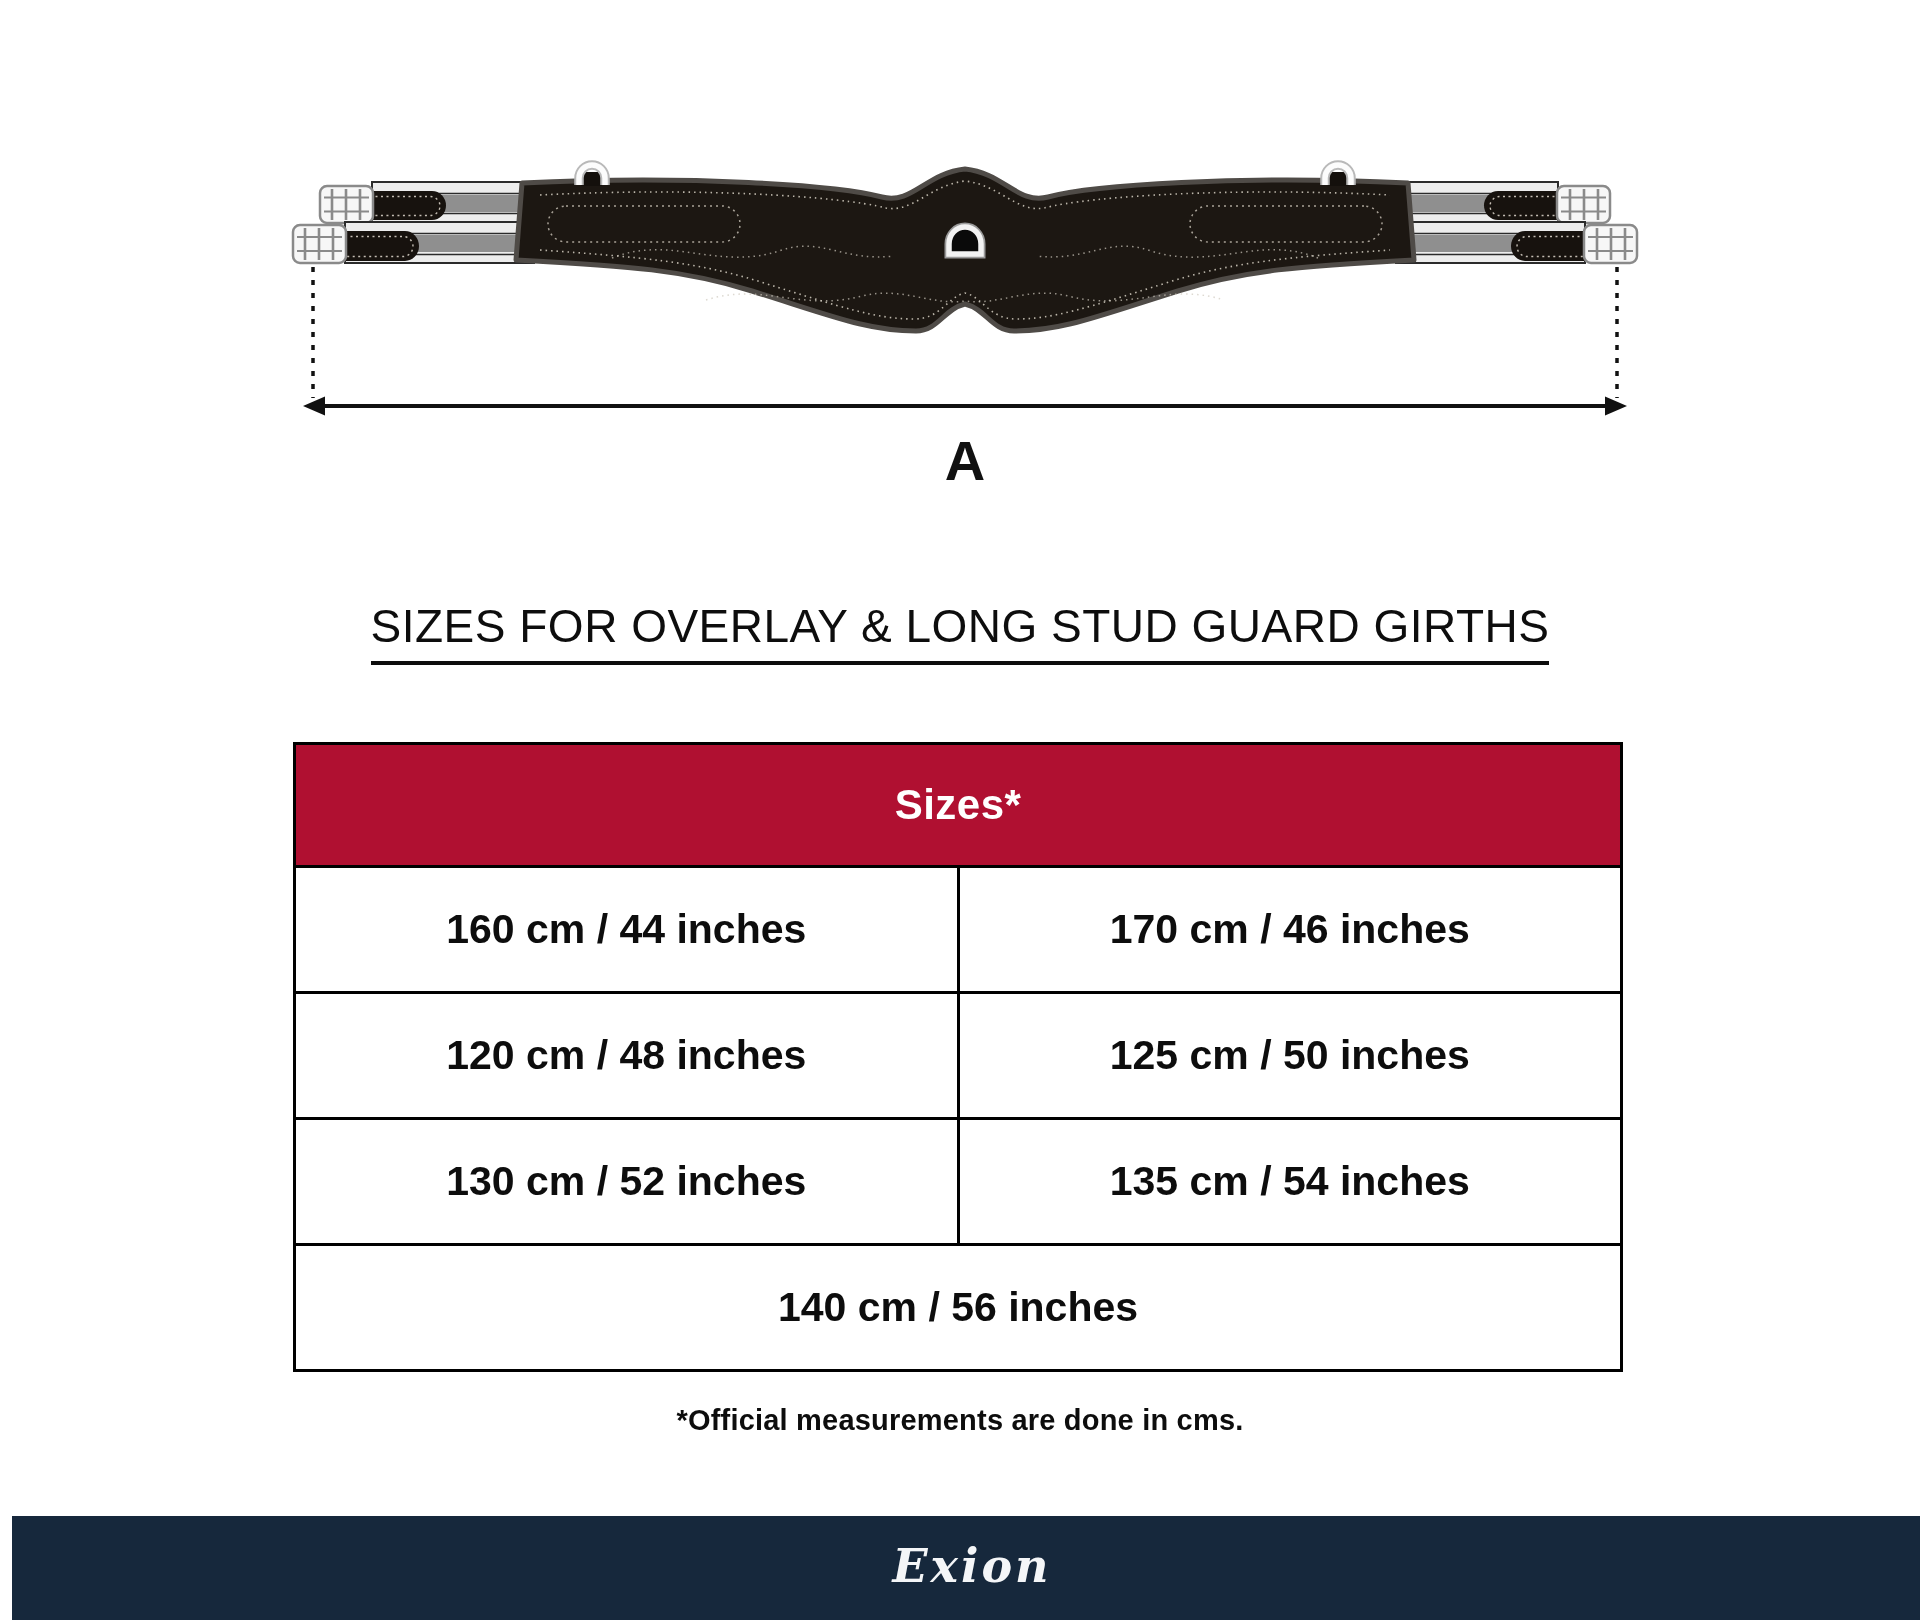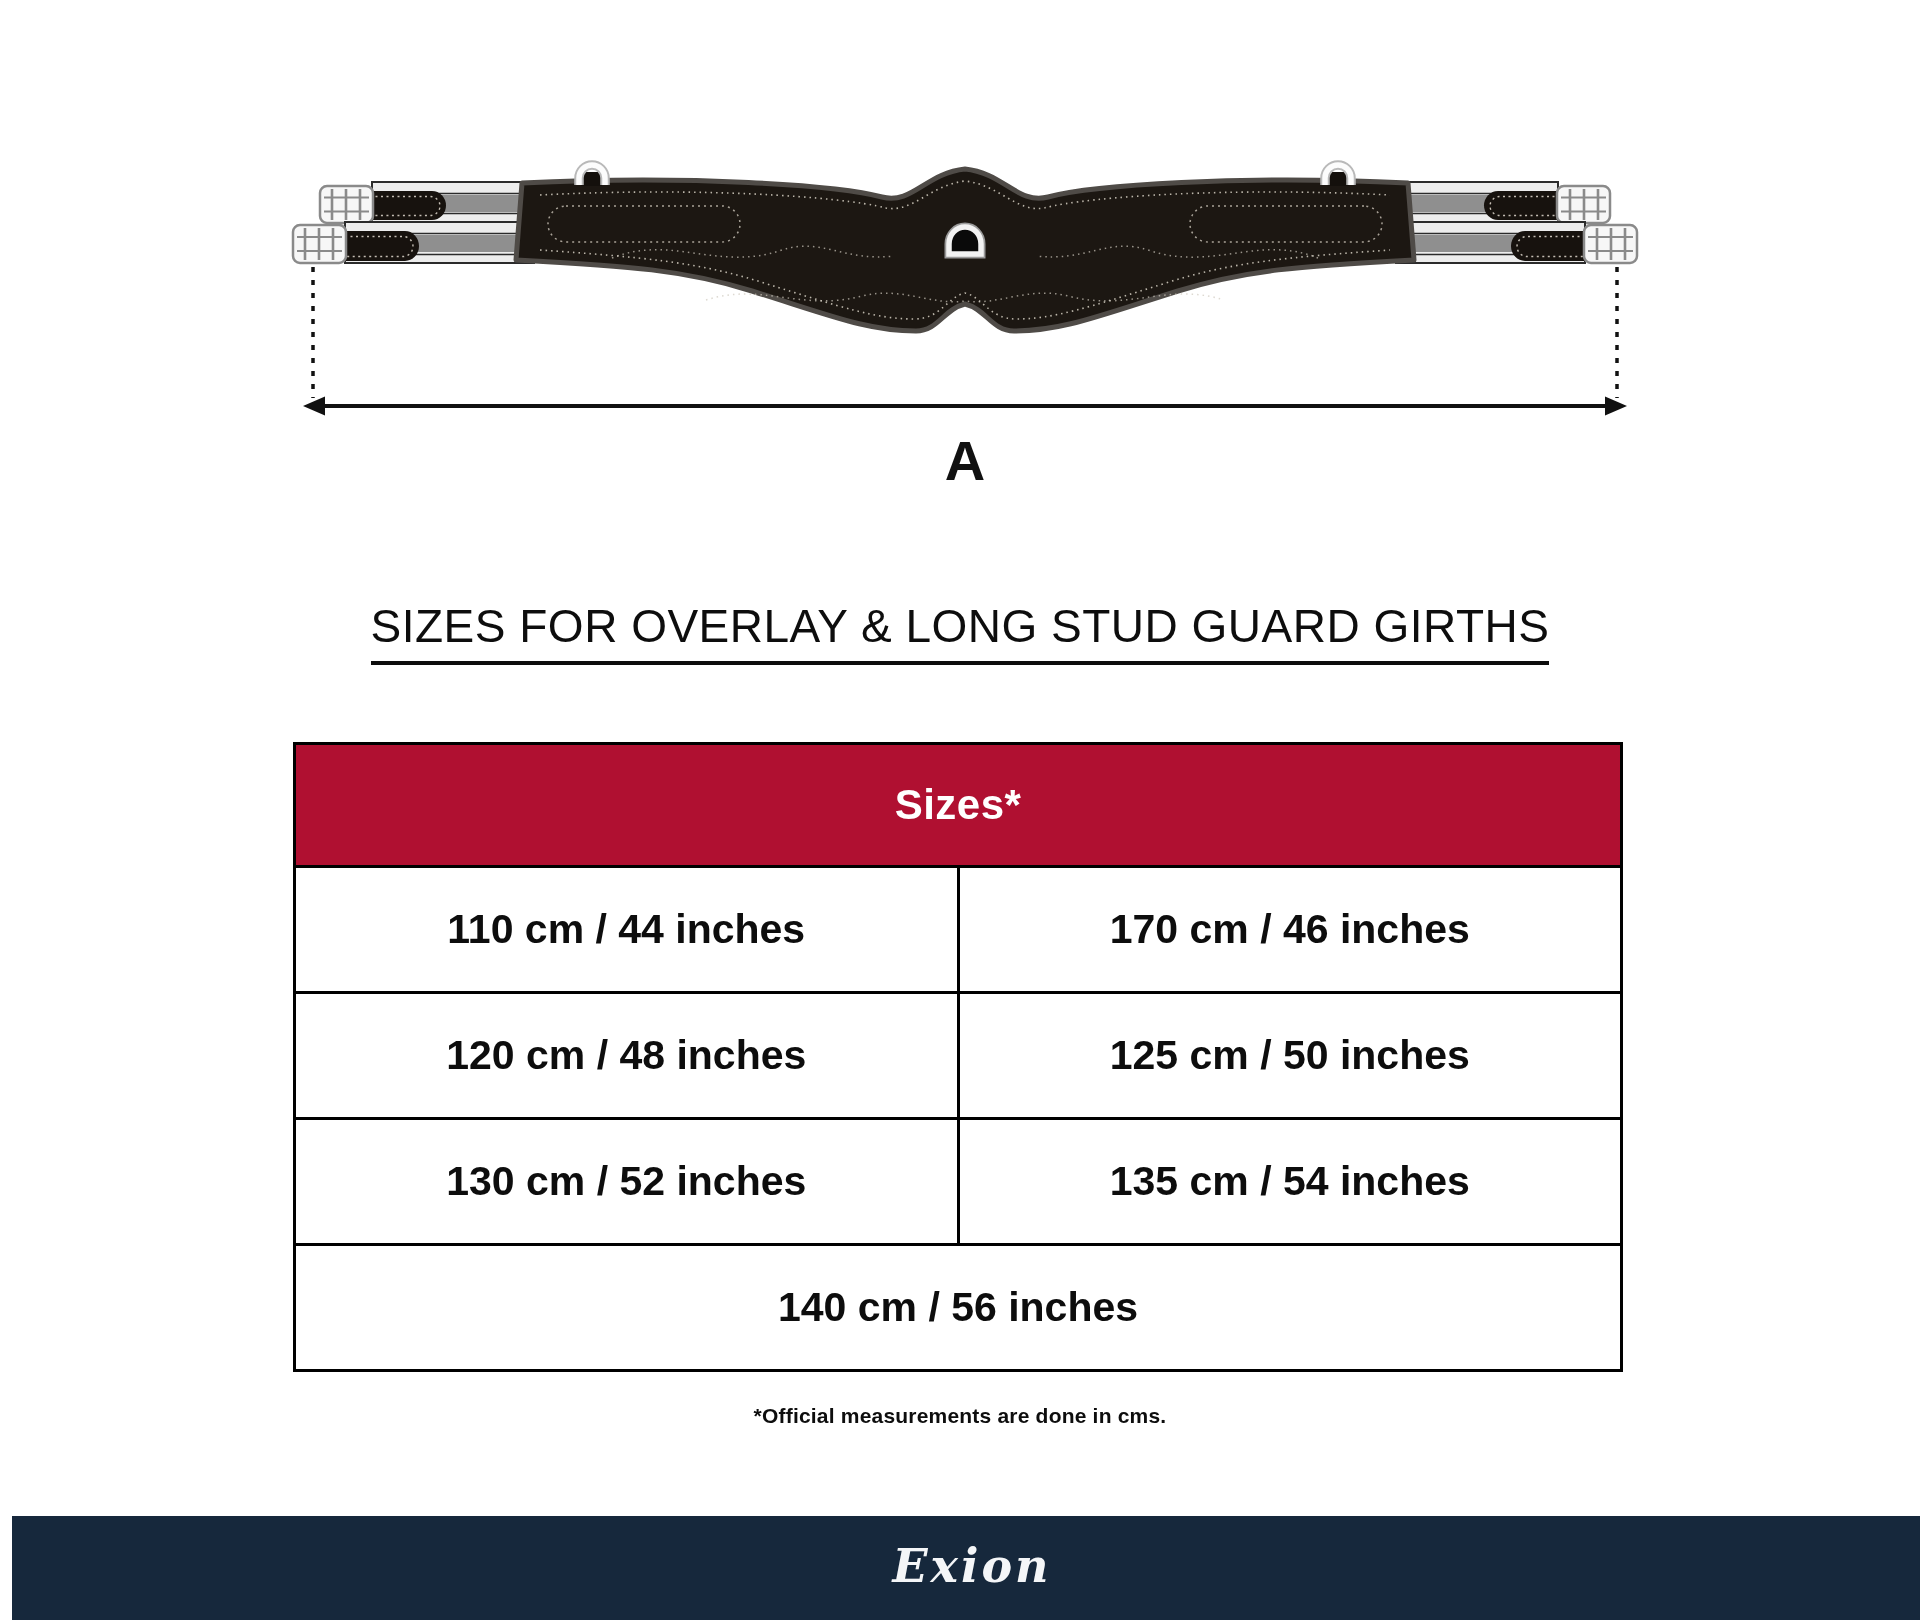--- a/index.html
+++ b/index.html
@@ -28,21 +28,21 @@
   }
   table.size-table th{
     height:120px;background:#b01031;color:#ffffff;font-size:42px;letter-spacing:0.5px;
   }
   table.size-table td{height:123px;font-size:41px;letter-spacing:0px;}
   td.span-row{height:125px;}
 
   
   .footnote{
     position:absolute;top:1404px;left:0;width:1920px;text-align:center;
-    font-size:21px;font-weight:bold;color:#0d0d0d;letter-spacing:0.2px;
+    font-size:29px;font-weight:bold;color:#0d0d0d;letter-spacing:0.2px;
   }
 
   
   .footer{
     position:absolute;top:1516px;left:12px;width:1920px;height:104px;background:#16283c;
   }
   .brand{
     width:100%;height:104px;line-height:100px;text-align:center;
     font-family:"DejaVu Serif", serif;font-style:italic;font-weight:bold;
     color:#f4f6f8;font-size:46px;letter-spacing:3px;
@@ -159,21 +159,21 @@
     <span class="heading">SIZES FOR OVERLAY &amp; LONG STUD GUARD GIRTHS</span>
   </div>
 
   <div class="size-table-wrap">
     <table class="size-table">
       <tbody>
           <tr>
         <th colspan="2">Sizes*</th>
       </tr>
       <tr>
-        <td>110 cm / 44 inches</td>
+        <td>160 cm / 44 inches</td>
         <td>170 cm / 46 inches</td>
       </tr>
       <tr>
         <td>120 cm / 48 inches</td>
         <td>125 cm / 50 inches</td>
       </tr>
       <tr>
         <td>130 cm / 52 inches</td>
         <td>135 cm / 54 inches</td>
       </tr>

